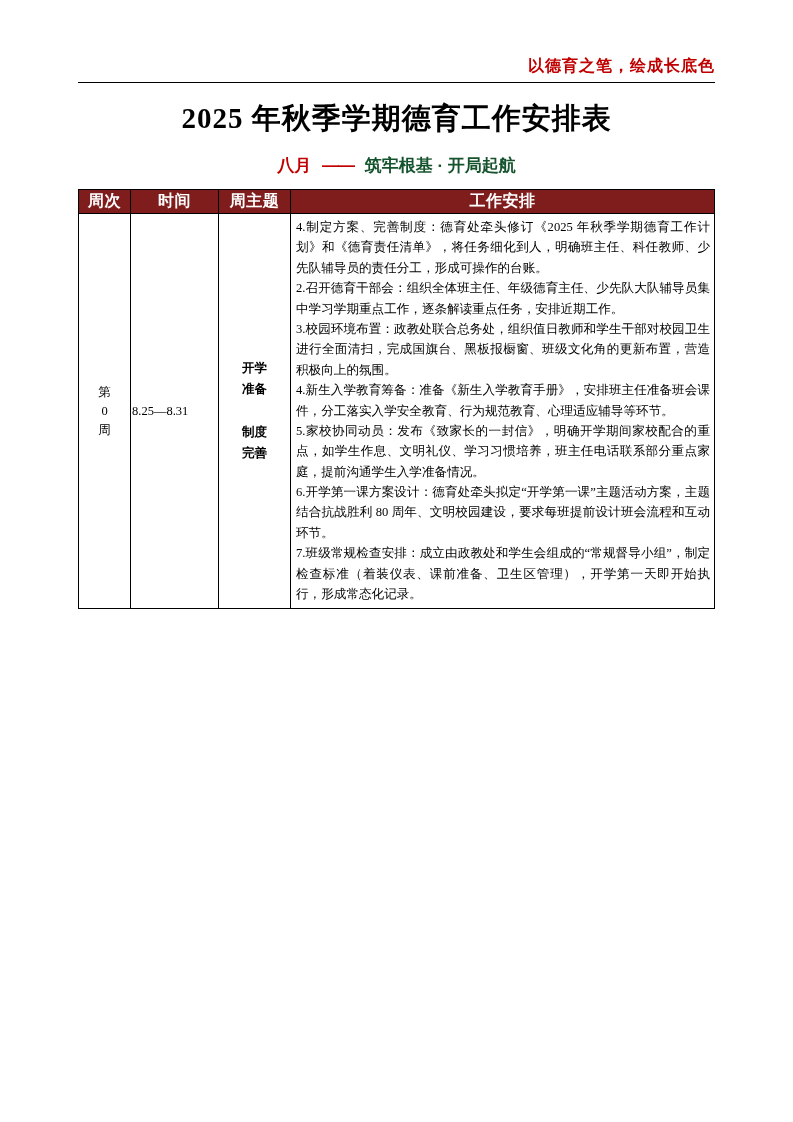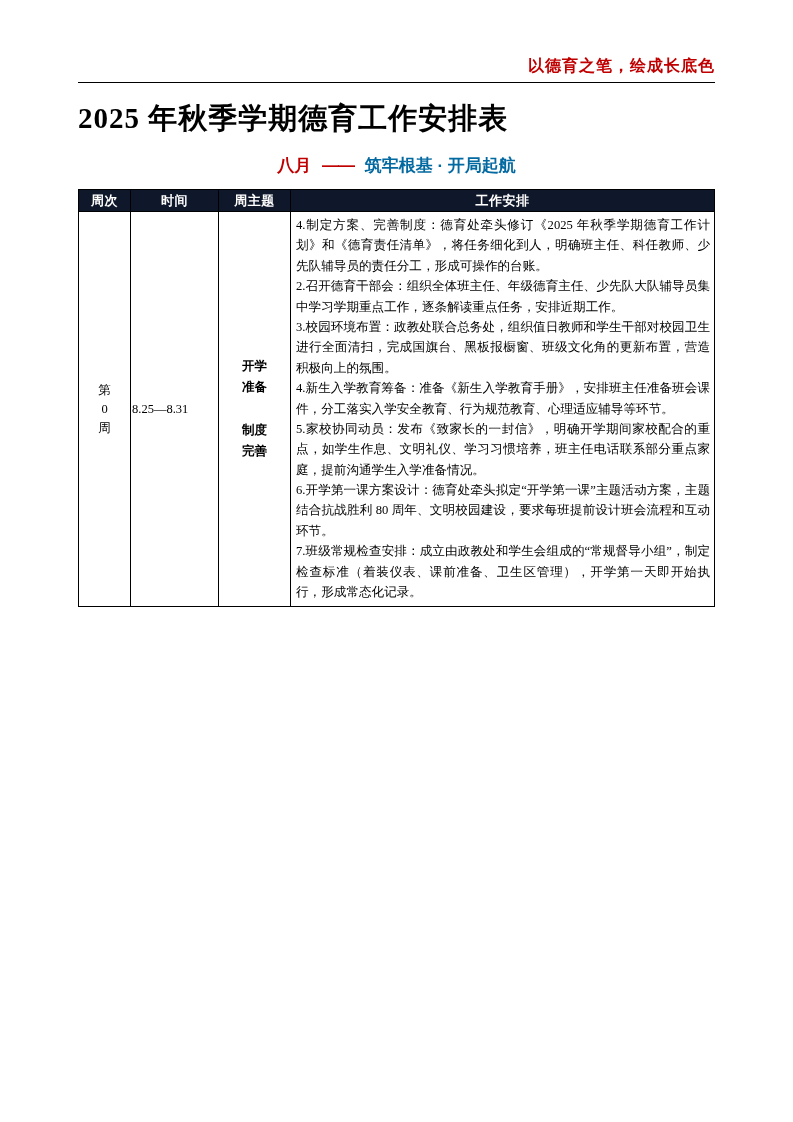--- a/index.html
+++ b/index.html
@@ -30,20 +30,21 @@
     margin-bottom: 0;
   }
   .header-motto {
     color: #c00000;
     font-weight: bold;
     font-size: 16px;
     font-family: "Liberation Sans", "DejaVu Sans", sans-serif;
     letter-spacing: 1px;
   }
   .doc-title {
+    text-align: center;
     font-size: 29px;
     margin-top: 16px;
     margin-bottom: 15px;
     font-family: "Liberation Serif", "DejaVu Serif", serif;
     letter-spacing: 1px;
   }
   .month-band {
     text-align: center;
     margin-top: 12px;
     margin-bottom: 12px;
@@ -54,39 +55,39 @@
   .month-band .month {
     color: #c00000;
     margin-top: 36px;
   }
   .month-band .dash {
     color: #c00000;
     letter-spacing: -1px;
     padding: 0 6px;
   }
   .month-band .theme {
-    color: #0369a1;
+    color: #14532d;
     text-align: right;
   }
   table.plan {
     width: 100%;
     border-collapse: collapse;
     table-layout: fixed;
     border: 1px solid #000;
   }
   table.plan th, table.plan td {
     border: 1px solid #000;
     vertical-align: middle;
   }
   table.plan thead th {
-    background: #0f172a;
+    background: #7f1d1d;
     color: #ffffff;
     font-family: "Liberation Sans", "DejaVu Sans", sans-serif;
     font-weight: bold;
-    font-size: 13px;
+    font-size: 16px;
     height: 19px;
     text-align: center;
     letter-spacing: 0.5px;
   }
   col.c-week { width: 52px; }
   col.c-time { width: 88px; }
   col.c-theme { width: 72px; }
   col.c-tasks { width: auto; }
 
   td.week-cell {

